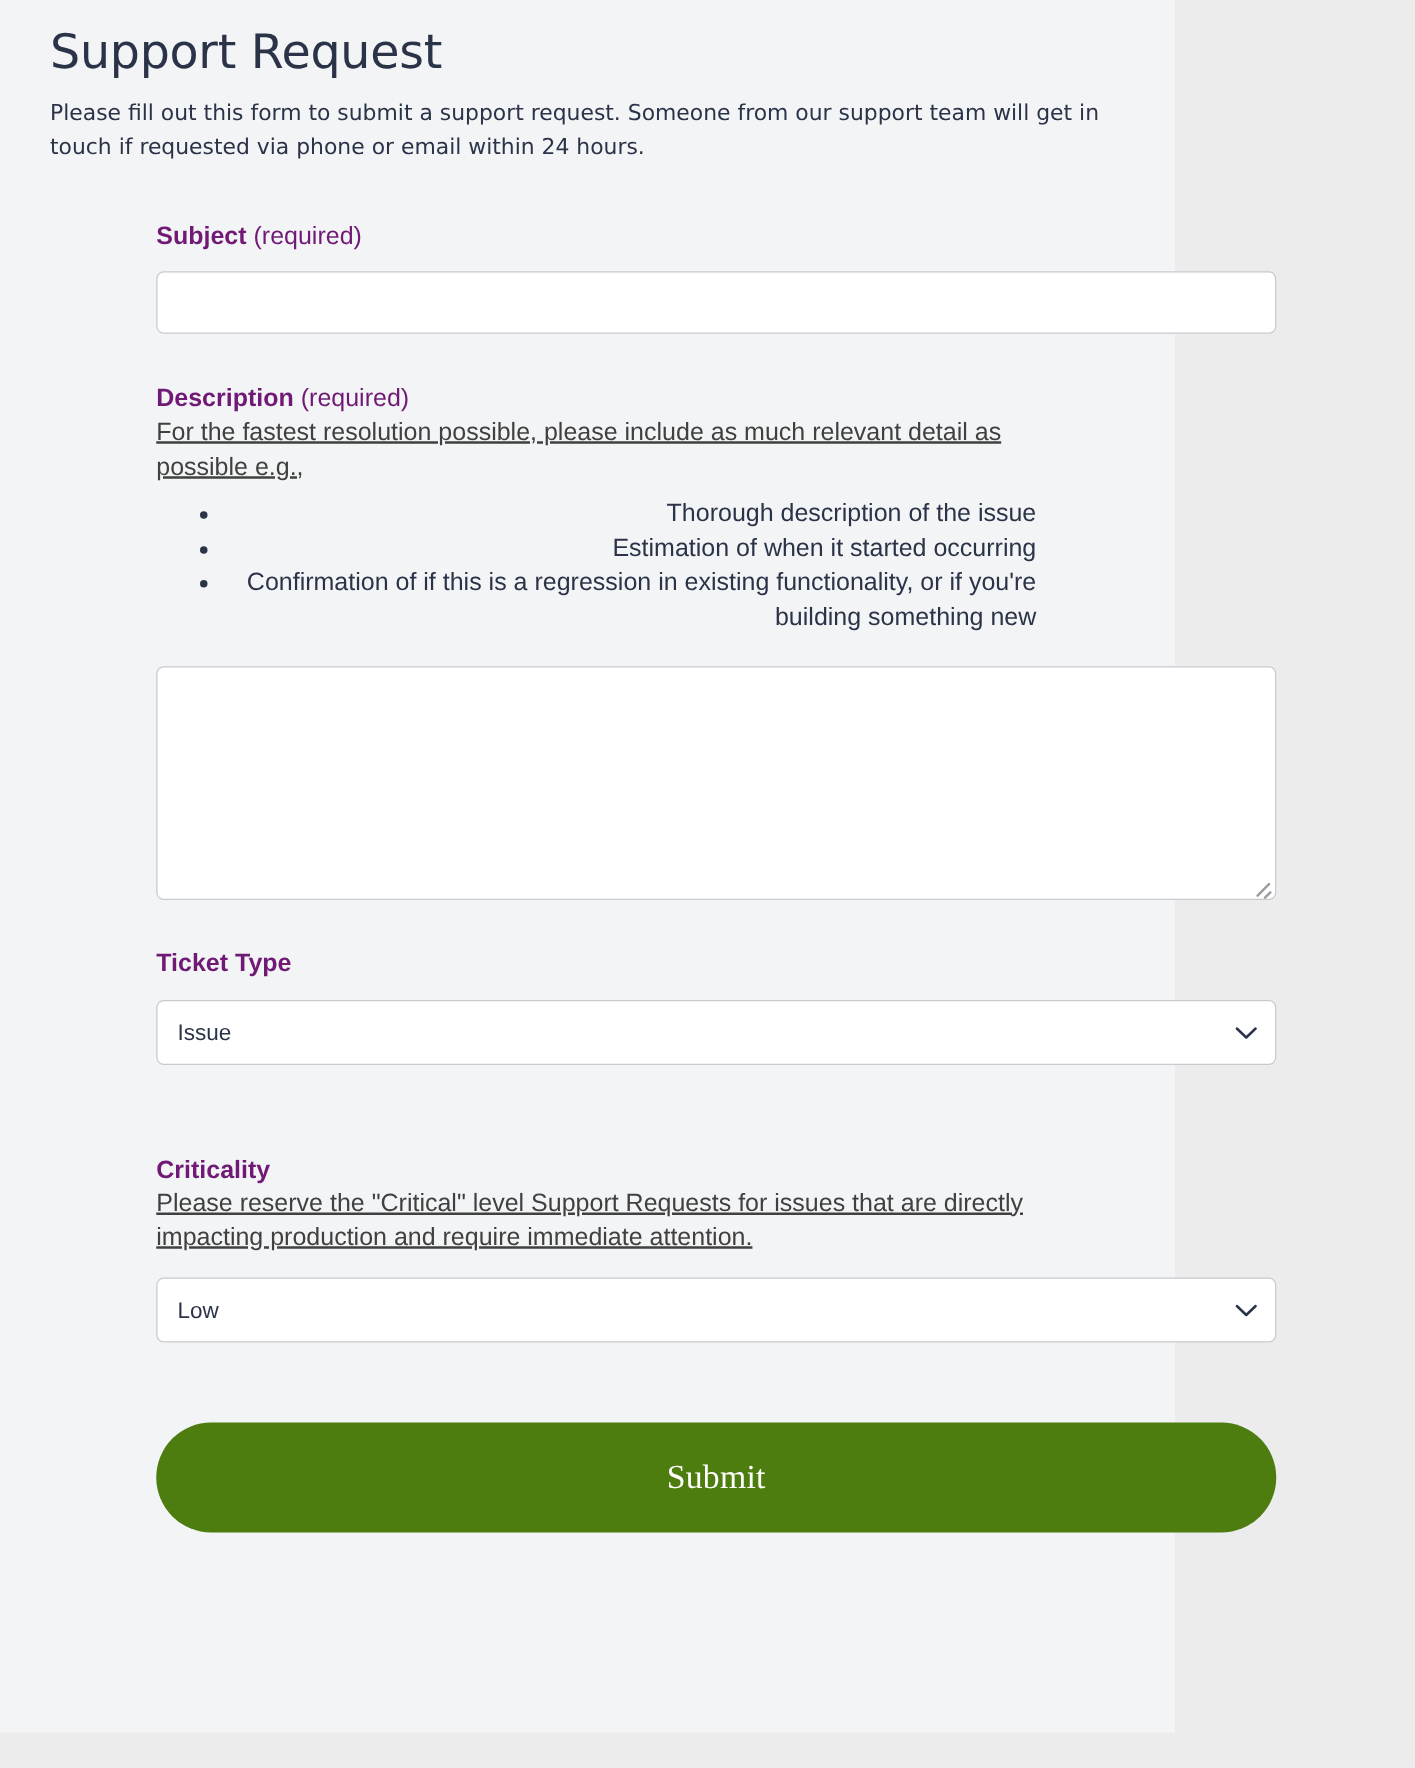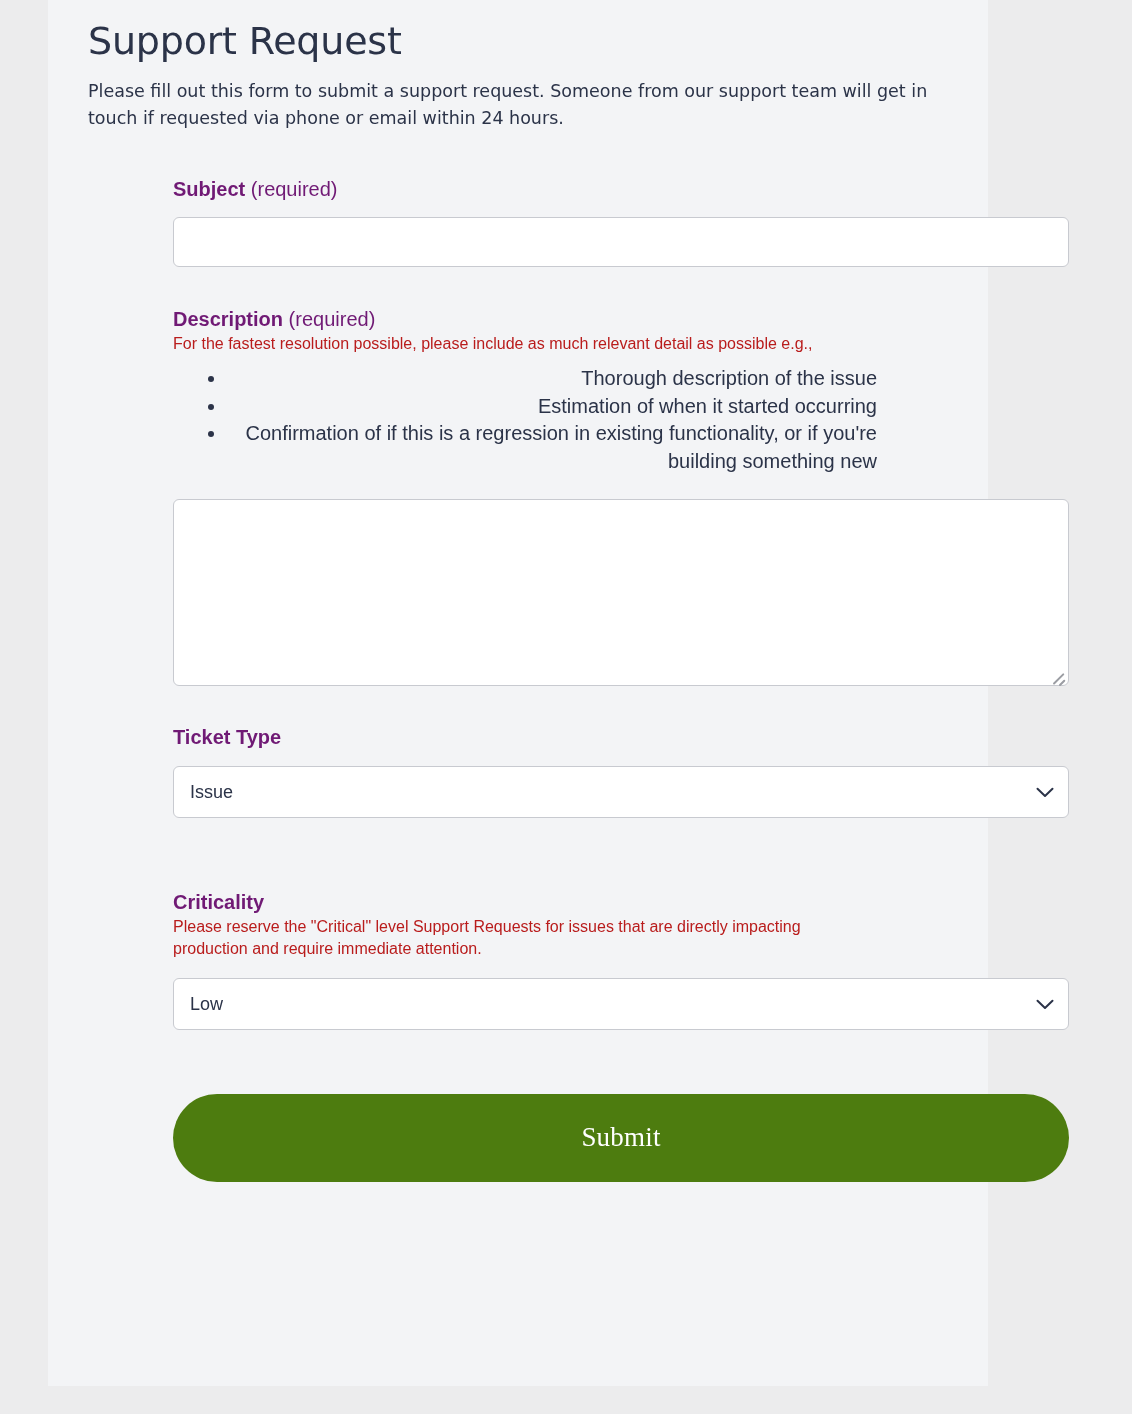--- a/index.html
+++ b/index.html
@@ -14,21 +14,20 @@
     font-family: "Liberation Sans", sans-serif;
     -webkit-font-smoothing: antialiased;
   }
 
   .page {
     position: relative;
     width: 940px;
     height: 1386px;
     background: #f3f4f6;
     box-sizing: border-box;
-    margin-left: 48px;
   }
 
   .bottom-strip {
     width: 1132px;
     height: 28px;
     background: #ececed;
   }
 
   
   .header {
@@ -68,25 +67,26 @@
     line-height: 1.35;
     margin: 0;
   }
   .label .strong {
     font-weight: 700;
   }
   .label .req {
     font-weight: 400;
   }
   .help {
-    font-size: 16px;
-    font-weight: 400;
-    color: #b91c1c;
+    font-size: 20px;
+    font-weight: 400;
+    color: #404040;
     line-height: 1.38;
     margin: 0;
+    text-decoration: underline;
   }
 
   .ctrl {
     display: block;
     box-sizing: border-box;
     width: 896px;
     background: #ffffff;
     border: 1px solid #c8cad0;
     border-radius: 6px;
     font-family: "Liberation Sans", sans-serif;

